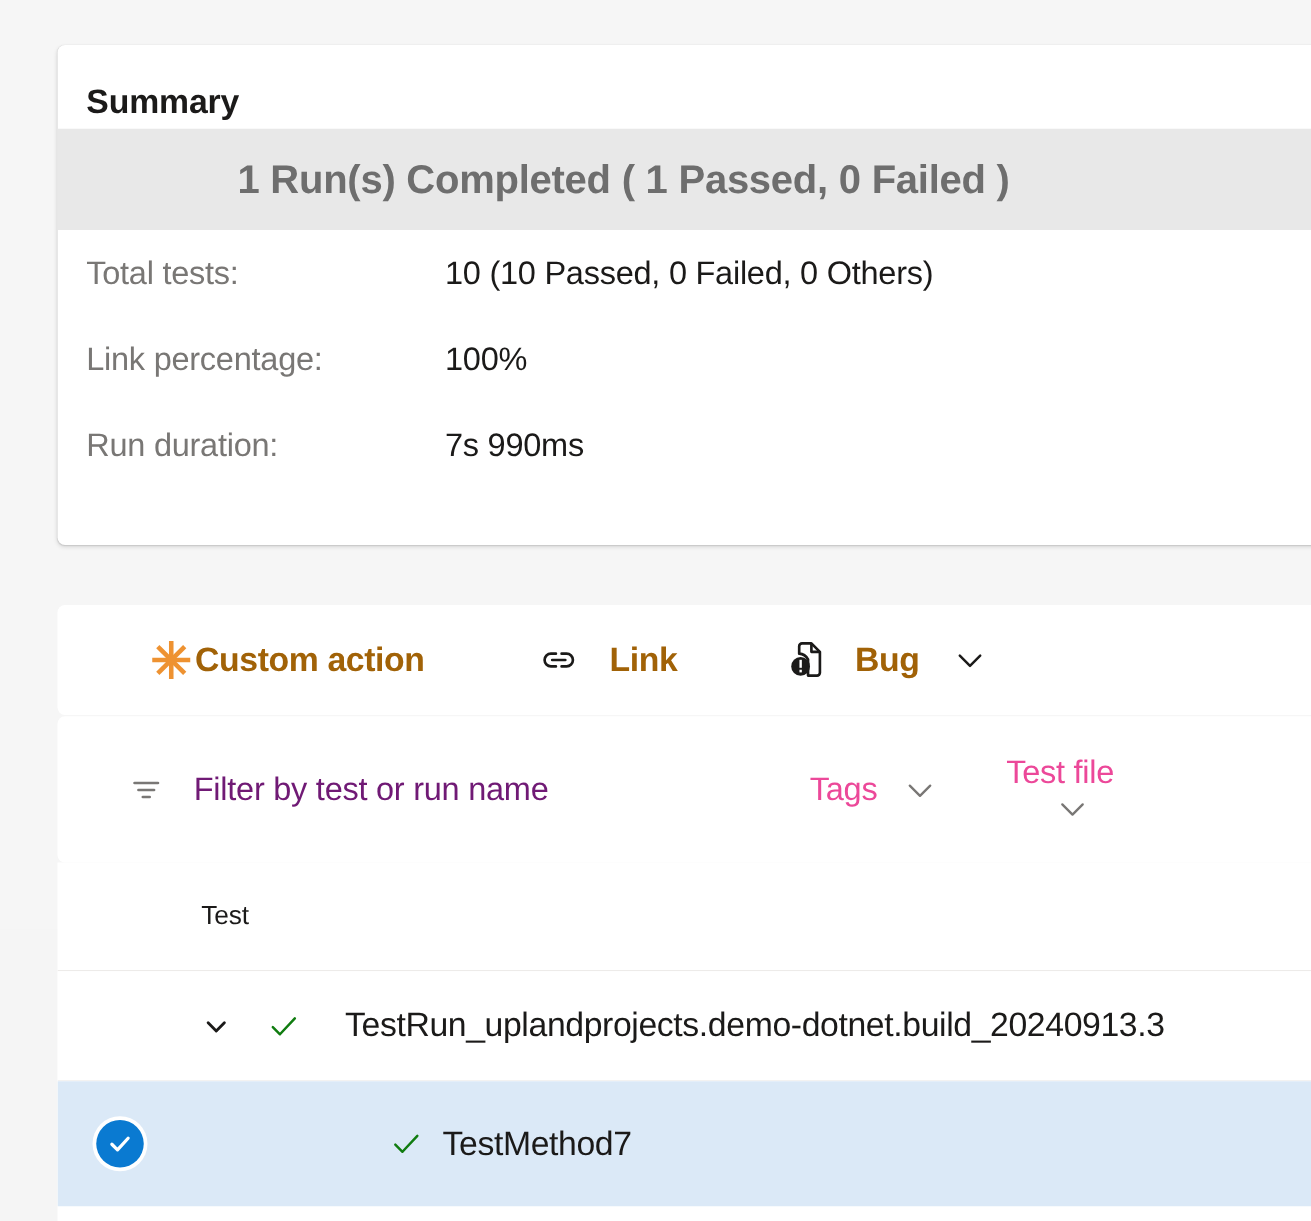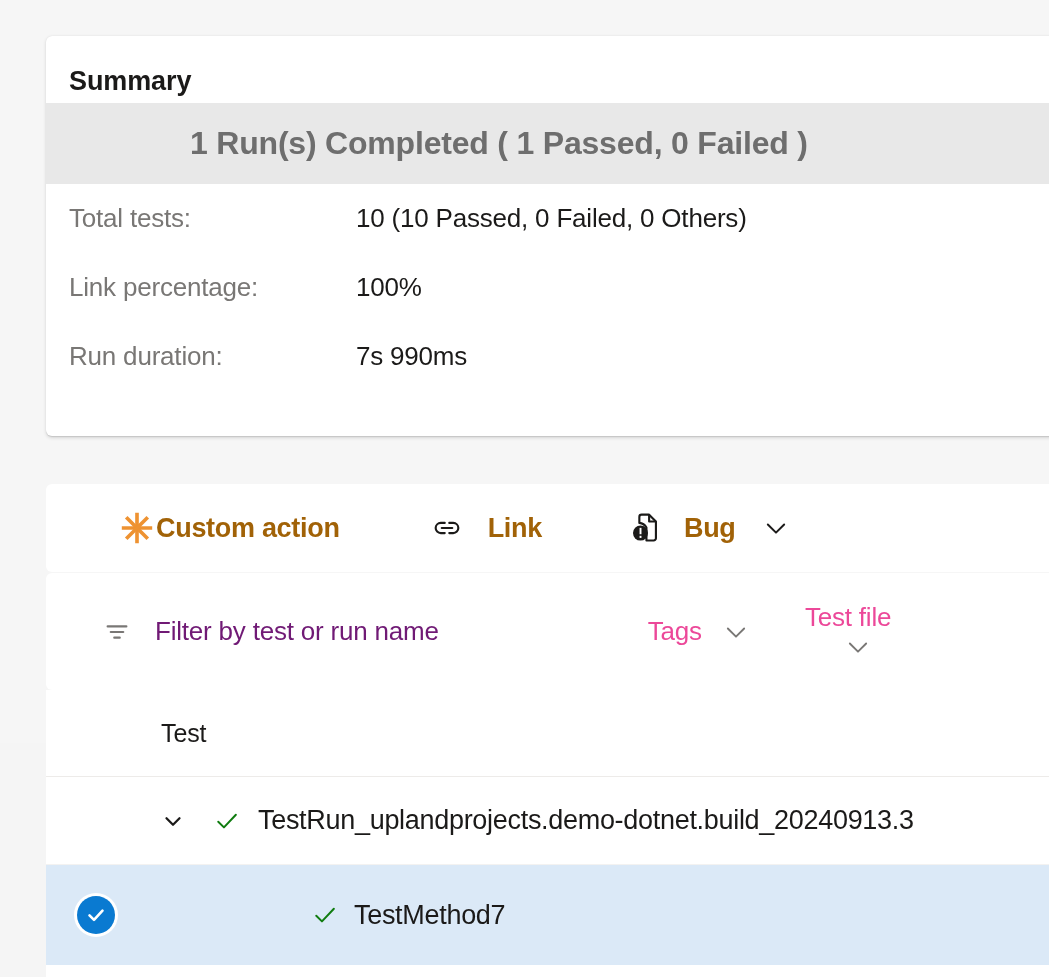--- a/index.html
+++ b/index.html
@@ -197,21 +197,21 @@
   .table-header {
     height: 87px;
     display: flex;
     align-items: center;
     border-bottom: 1px solid #edebe9;
     box-sizing: border-box;
   }
 
   .th-test {
     padding-left: 115px;
-    font-size: 25px;
+    font-size: 21px;
     color: #1b1a19;
     letter-spacing: -0.1px;
   }
 
   .row {
     display: flex;
     align-items: center;
     box-sizing: border-box;
   }
 
@@ -251,21 +251,21 @@
     justify-content: center;
   }
 
   .row-name {
     font-size: 27px;
     color: #1b1a19;
     white-space: nowrap;
     letter-spacing: -0.3px;
   }
 
-  .row-run .row-name { margin-left: 4px; }
+  .row-run .row-name { margin-left: 22px; }
   .row-test .row-name { margin-left: 2px; }
 
   .sel-check {
     width: 38px;
     height: 38px;
     border-radius: 50%;
     background: #0a7ad1;
     box-shadow: 0 0 0 3px #ffffff;
     display: flex;
     align-items: center;

